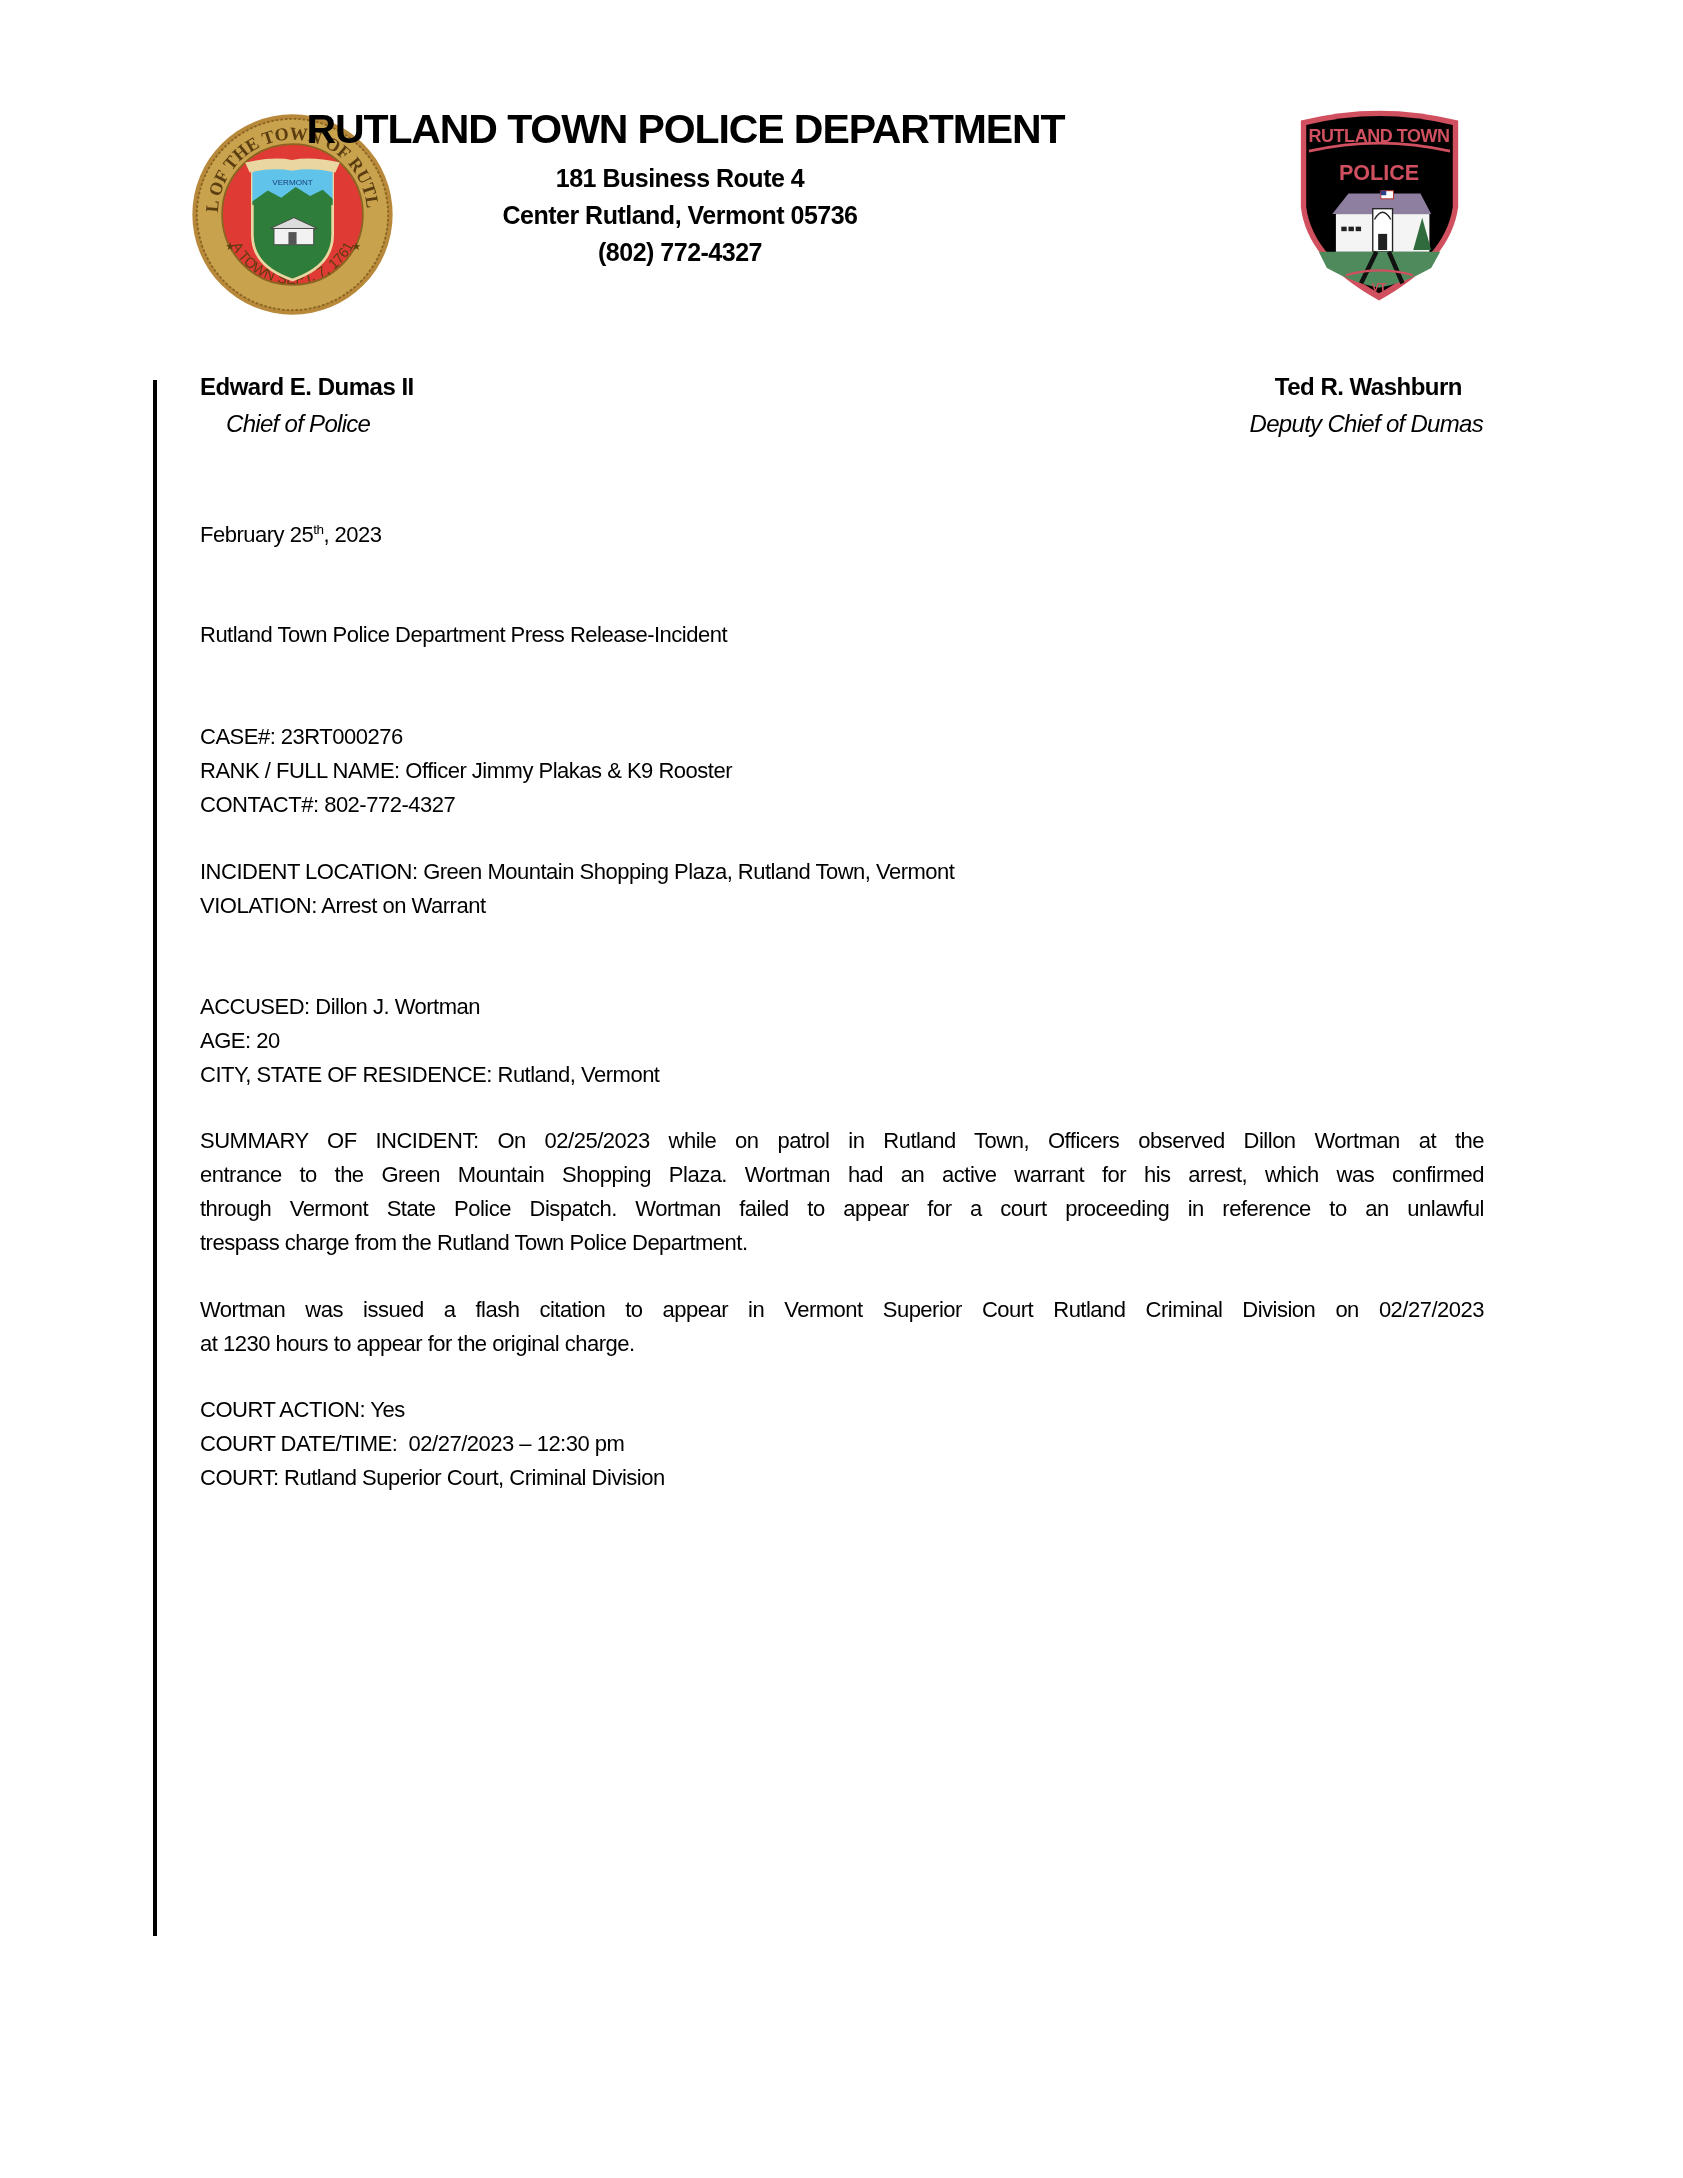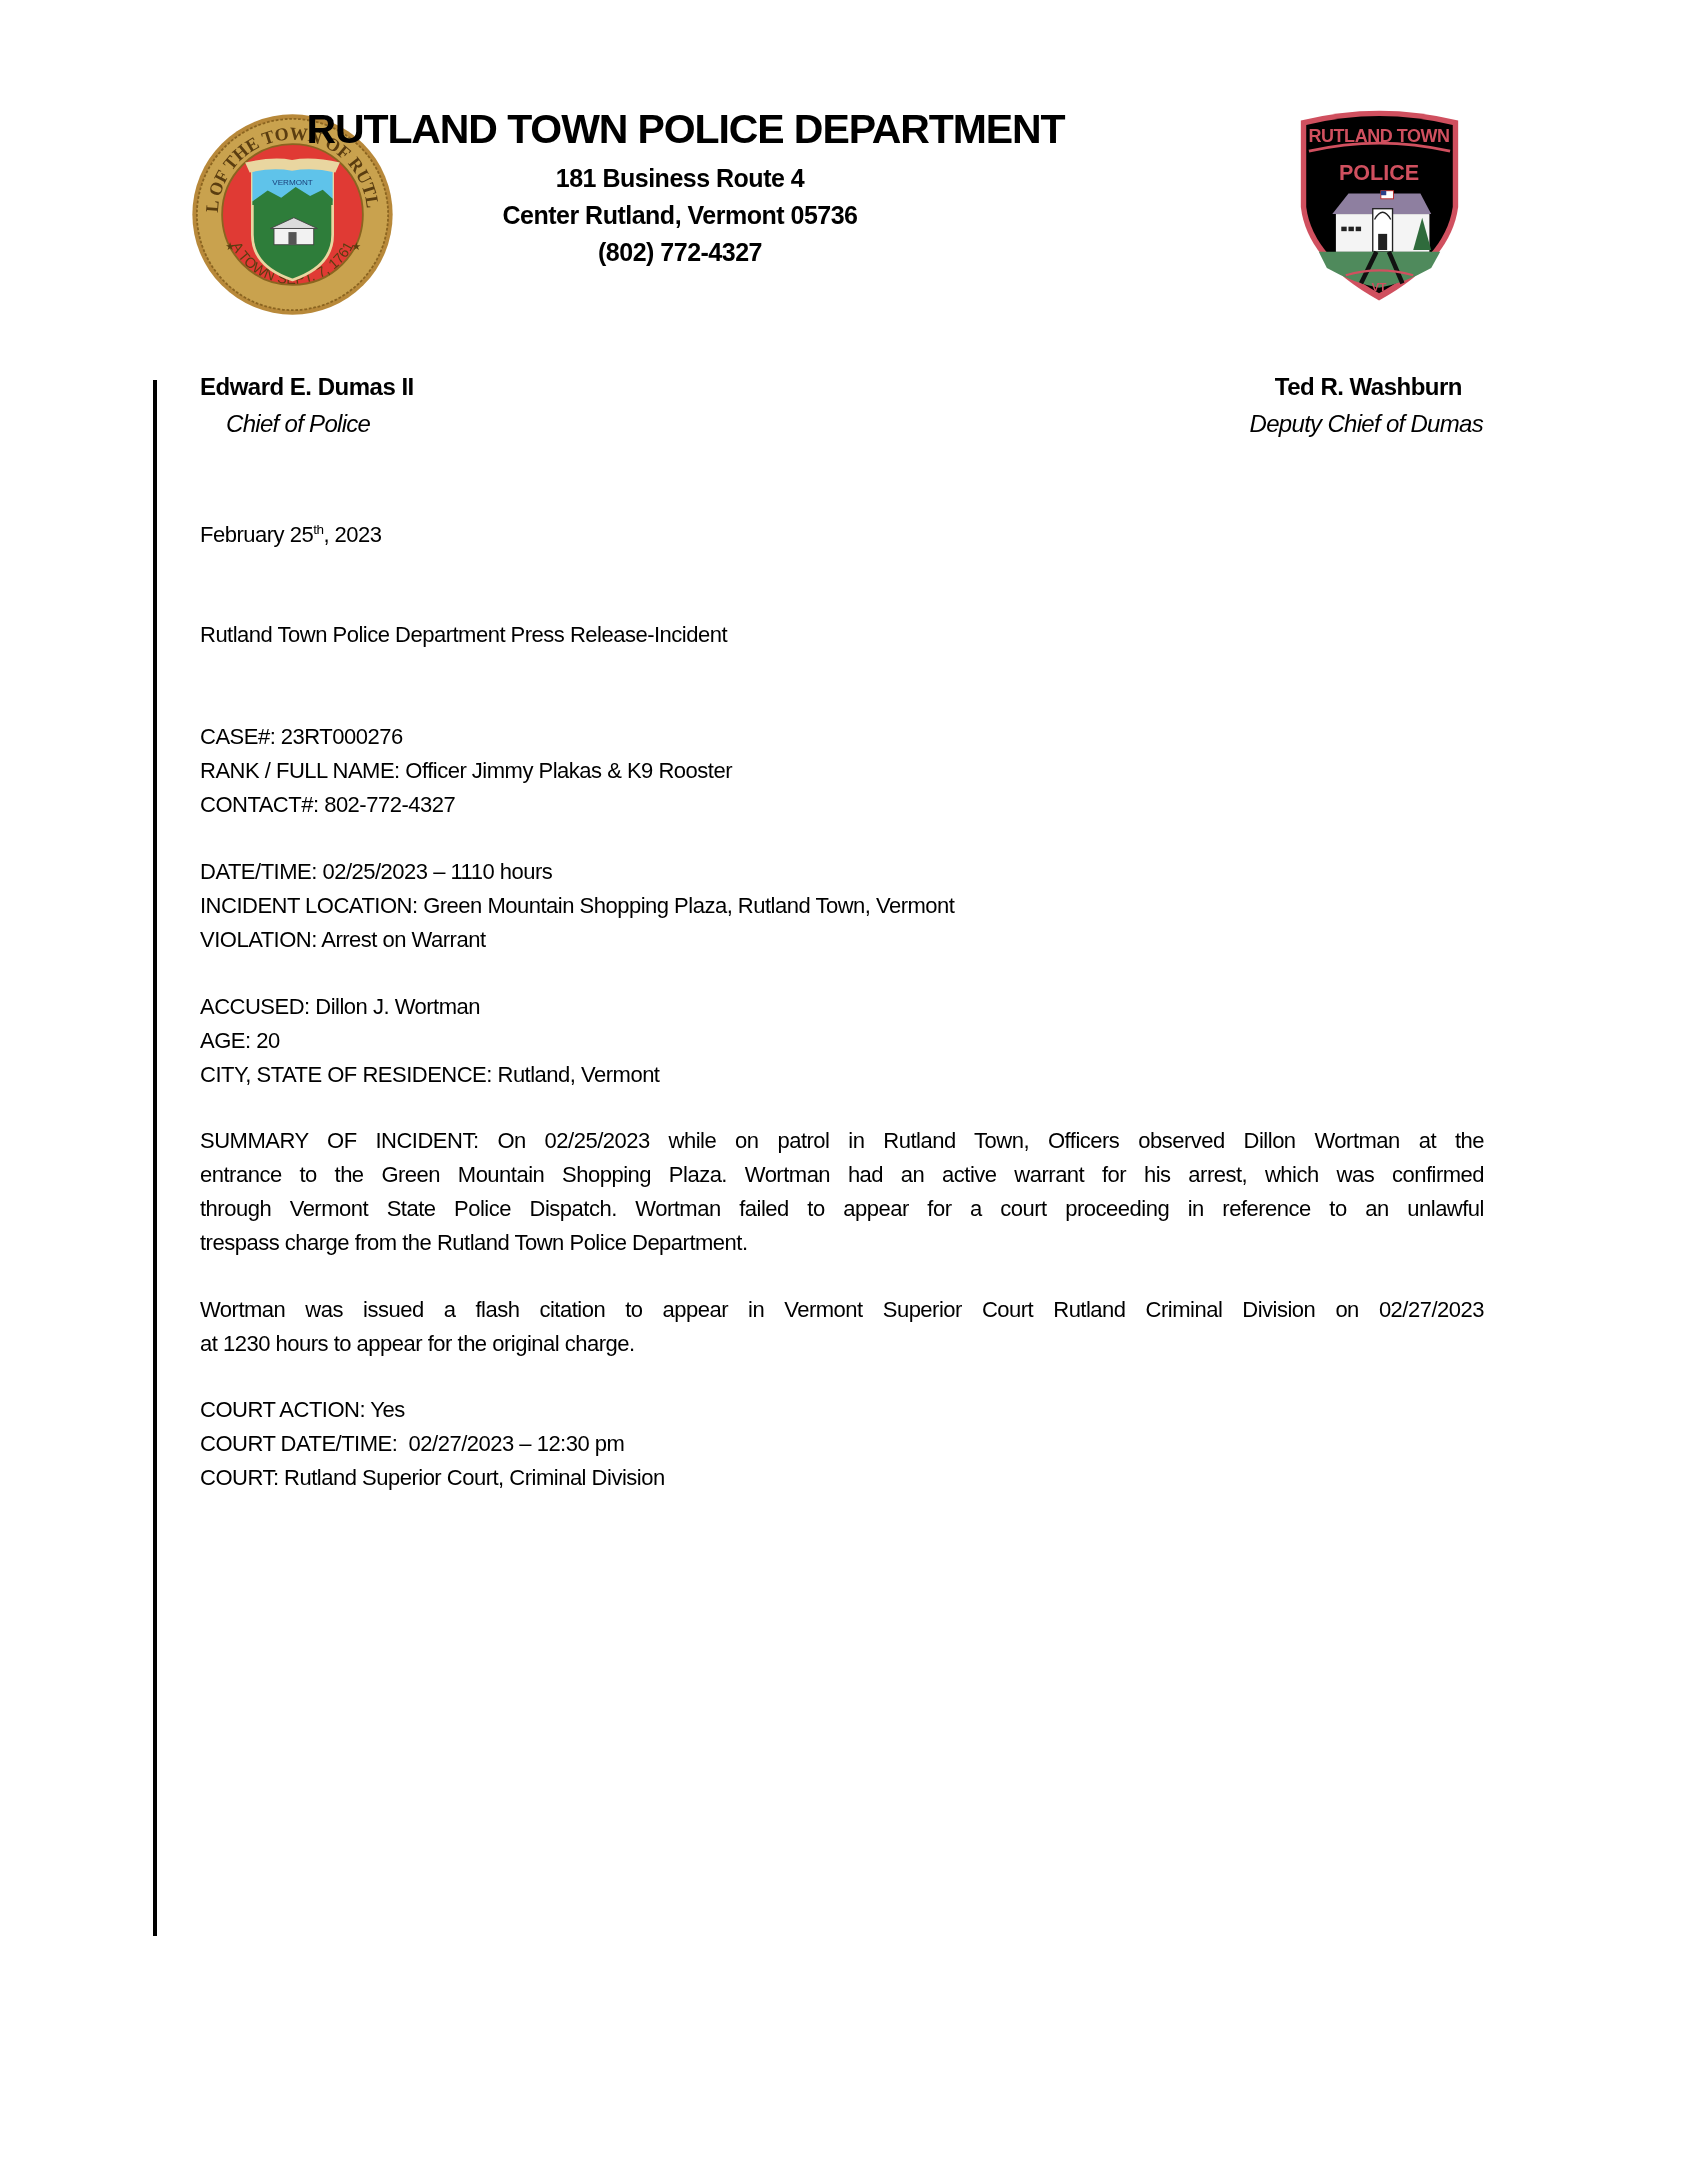--- a/index.html
+++ b/index.html
@@ -125,21 +125,20 @@
     <span class="line">Rutland Town Police Department Press Release-Incident</span>
   </div>
 
   <div class="body-text" style="top:720px;">
     <span class="line">CASE#: 23RT000276</span>
     <span class="line">RANK / FULL NAME: Officer Jimmy Plakas &amp; K9 Rooster</span>
     <span class="line">CONTACT#: 802-772-4327</span>
   </div>
 
   <div class="body-text" style="top:855px;">
-    <span class="line">DATE/TIME: 02/25/2023 – 1110 hours</span>
     <span class="line">INCIDENT LOCATION: Green Mountain Shopping Plaza, Rutland Town, Vermont</span>
     <span class="line">VIOLATION: Arrest on Warrant</span>
   </div>
 
   <div class="body-text" style="top:990px;">
     <span class="line">ACCUSED: Dillon J. Wortman</span>
     <span class="line">AGE: 20</span>
     <span class="line">CITY, STATE OF RESIDENCE: Rutland, Vermont</span>
   </div>
 

